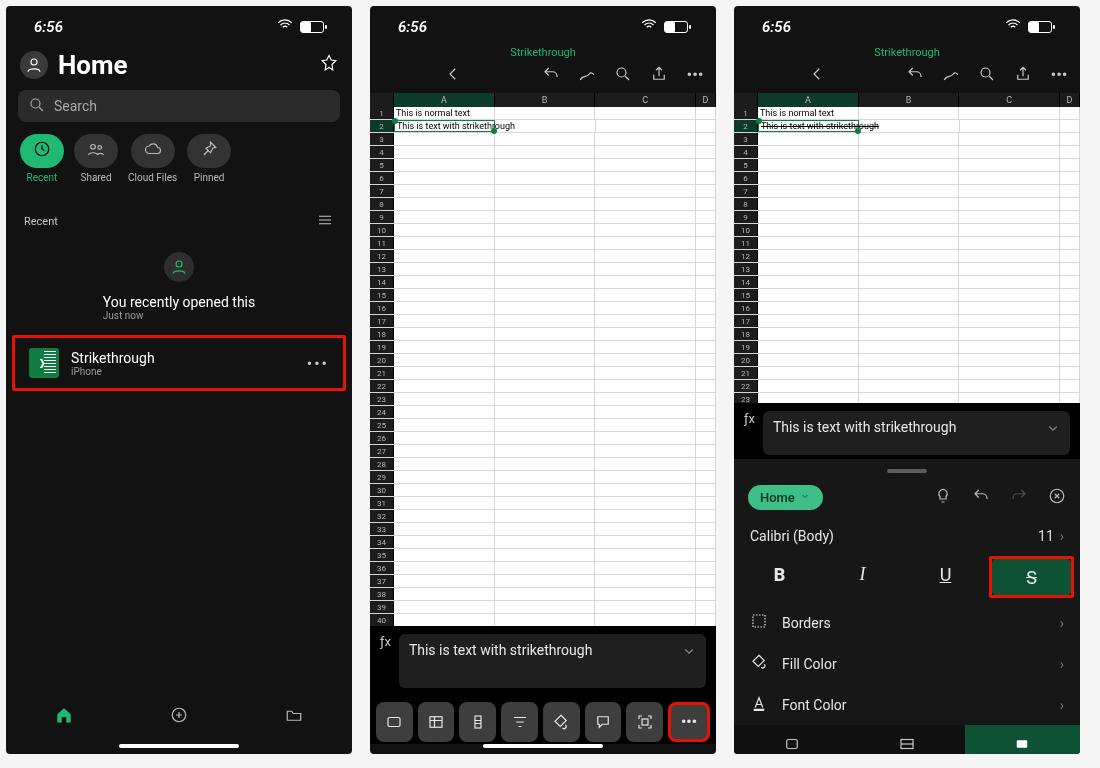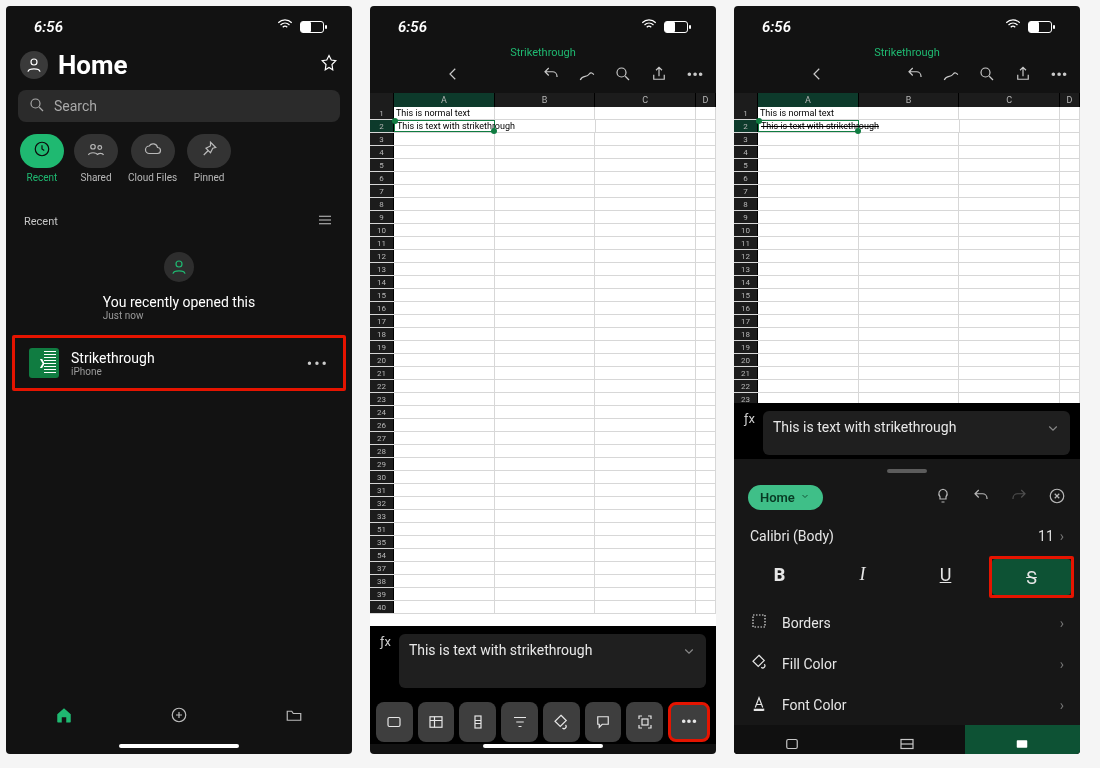--- a/index.html
+++ b/index.html
@@ -493,20 +493,29 @@
         <div class="srow">
           <div class="srnum">24</div>
           <div class="scell">
             <span class=""></span>
           </div>
           <div class="scell"></div>
           <div class="scell"></div>
           <div class="scell narrow"></div>
         </div>
         <div class="srow">
+          <div class="srnum">25</div>
+          <div class="scell">
+            <span class=""></span>
+          </div>
+          <div class="scell"></div>
+          <div class="scell"></div>
+          <div class="scell narrow"></div>
+        </div>
+        <div class="srow">
           <div class="srnum">26</div>
           <div class="scell">
             <span class=""></span>
           </div>
           <div class="scell"></div>
           <div class="scell"></div>
           <div class="scell narrow"></div>
         </div>
         <div class="srow">
           <div class="srnum">27</div>
@@ -565,39 +574,39 @@
         <div class="srow">
           <div class="srnum">33</div>
           <div class="scell">
             <span class=""></span>
           </div>
           <div class="scell"></div>
           <div class="scell"></div>
           <div class="scell narrow"></div>
         </div>
         <div class="srow">
-          <div class="srnum">51</div>
+          <div class="srnum">34</div>
           <div class="scell">
             <span class=""></span>
           </div>
           <div class="scell"></div>
           <div class="scell"></div>
           <div class="scell narrow"></div>
         </div>
         <div class="srow">
           <div class="srnum">35</div>
           <div class="scell">
             <span class=""></span>
           </div>
           <div class="scell"></div>
           <div class="scell"></div>
           <div class="scell narrow"></div>
         </div>
         <div class="srow">
-          <div class="srnum">54</div>
+          <div class="srnum">36</div>
           <div class="scell">
             <span class=""></span>
           </div>
           <div class="scell"></div>
           <div class="scell"></div>
           <div class="scell narrow"></div>
         </div>
         <div class="srow">
           <div class="srnum">37</div>
           <div class="scell">

